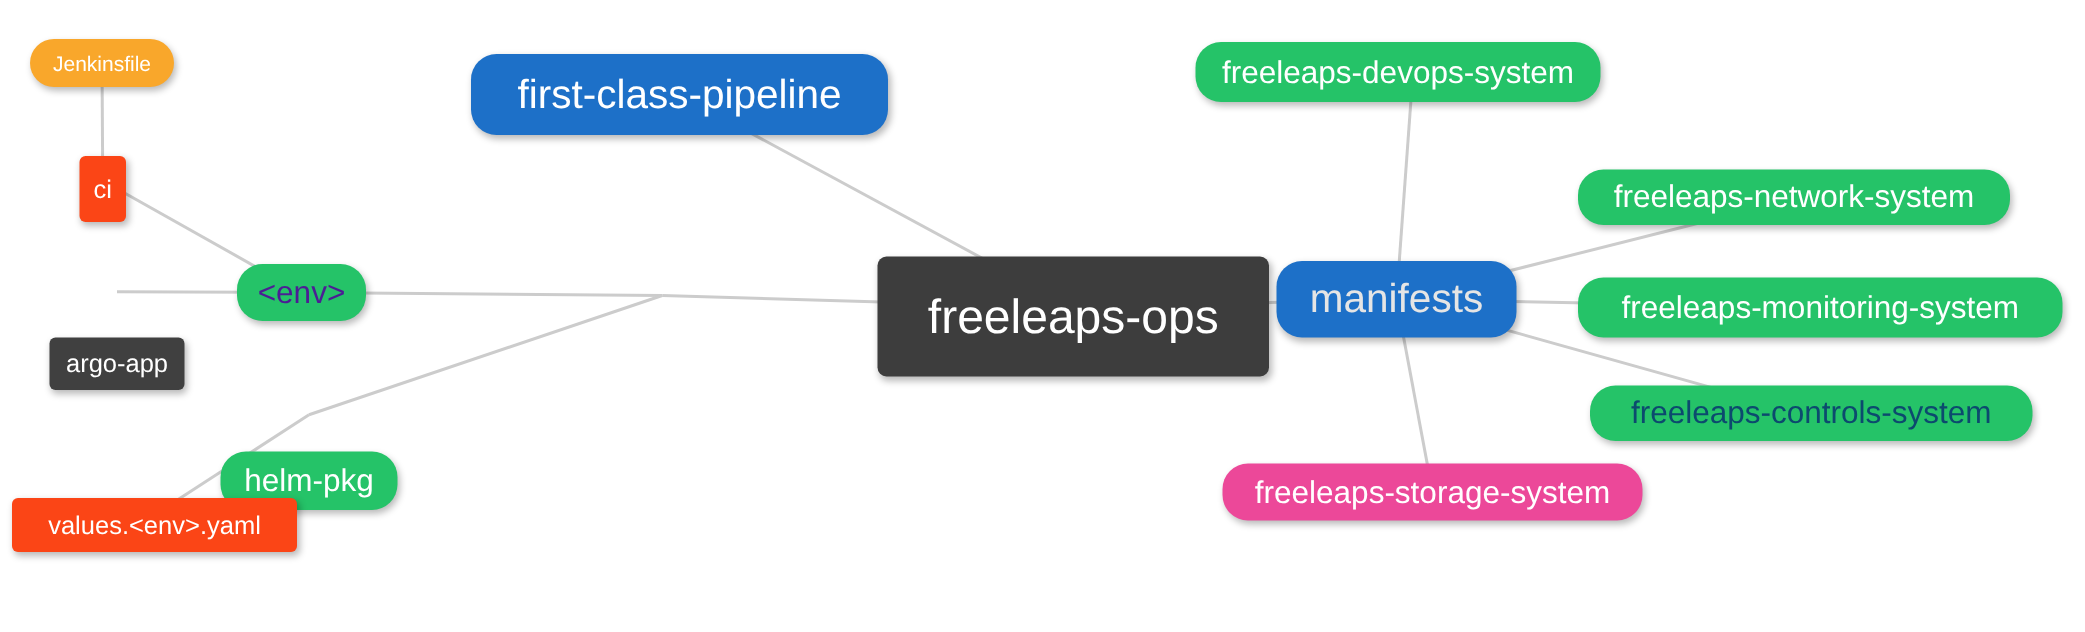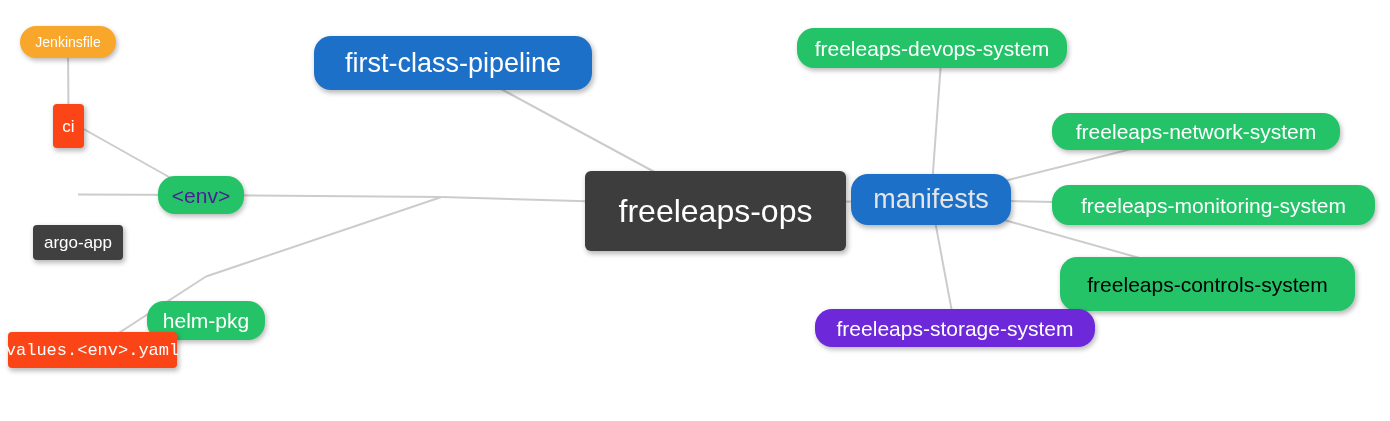--- a/index.html
+++ b/index.html
@@ -60,19 +60,19 @@
       <line x1="931" y1="199.5" x2="955" y2="328" stroke="#CCCCCC" stroke-width="2"></line>
     </svg>
 <div class="node lv-root" style="left: 585px; top: 171px; width: 261px; height: 80px; background: rgb(61, 61, 61); color: rgb(255, 255, 255);">freeleaps-ops</div>
     <div class="node lv-branch" style="left: 314px; top: 36px; width: 278px; height: 54px; background: rgb(29, 112, 200); color: rgb(255, 255, 255);">first-class-pipeline</div>
     <div class="node lv-branch" style="left: 851px; top: 174px; width: 160px; height: 51px; background: rgb(29, 112, 200); color: #e5e5e5;">manifests</div>
     <div class="node lv-leaf" style="left: 158px; top: 176px; width: 86px; height: 38px; background: rgb(37, 195, 104); color: #4c1d95;">&lt;env&gt;</div>
     <div class="node lv-leaf" style="left: 147px; top: 257px; width: 118px; height: 39px; background: rgb(37, 195, 104); color: rgb(255, 255, 255); margin-top: 44px;">helm-pkg</div>
     <div class="node lv-sub" style="left: 33px; top: 177px; width: 90px; height: 35px; background: #404040; color: rgb(255, 255, 255); margin-top: 48px;">argo-app</div>
     <div class="node lv-sub" style="left: 53px; top: 104px; width: 31px; height: 44px; background: rgb(251, 69, 22); color: rgb(255, 255, 255);">ci</div>
     <div class="node lv-subsub" style="left: 20px; top: 26px; width: 96px; height: 32px; background: rgb(249, 167, 43); color: rgb(255, 255, 255);">Jenkinsfile</div>
-    <div class="node lv-sub" style="left: 8px; top: 332px; width: 169px; height: 36px; background: rgb(251, 69, 22); color: rgb(255, 255, 255); font-family: Liberation Mono, monospace;">values.&lt;env&gt;.yaml</div>
+    <div class="node lv-sub" style="left: 8px; top: 332px; width: 190px; height: 36px; background: rgb(251, 69, 22); color: rgb(255, 255, 255);">values.&lt;env&gt;.yaml</div>
     <div class="node lv-leaf" style="left: 797px; top: 28px; width: 270px; height: 40px; background: rgb(37, 195, 104); color: rgb(255, 255, 255);">freeleaps-devops-system</div>
     <div class="node lv-leaf" style="left: 1052px; top: 113px; width: 288px; height: 37px; background: rgb(37, 195, 104); color: rgb(255, 255, 255);">freeleaps-network-system</div>
     <div class="node lv-leaf" style="left: 1052px; top: 185px; width: 323px; height: 40px; background: rgb(37, 195, 104); color: rgb(255, 255, 255);">freeleaps-monitoring-system</div>
-    <div class="node lv-leaf" style="left: 1060px; top: 257px; width: 295px; height: 54px; background: rgb(37, 195, 104); color: #000000;">freeleaps-controls-system</div>
-    <div class="node lv-leaf" style="left: 815px; top: 309px; width: 280px; height: 38px; background: #6d28d9; color: rgb(255, 255, 255);">freeleaps-storage-system</div>
+    <div class="node lv-leaf" style="left: 1060px; top: 257px; width: 295px; height: 37px; background: rgb(37, 195, 104); color: #0c4a6e;">freeleaps-controls-system</div>
+    <div class="node lv-leaf" style="left: 815px; top: 309px; width: 280px; height: 38px; background: #ec4899; color: rgb(255, 255, 255);">freeleaps-storage-system</div>
   </div>
 
 </body></html>

